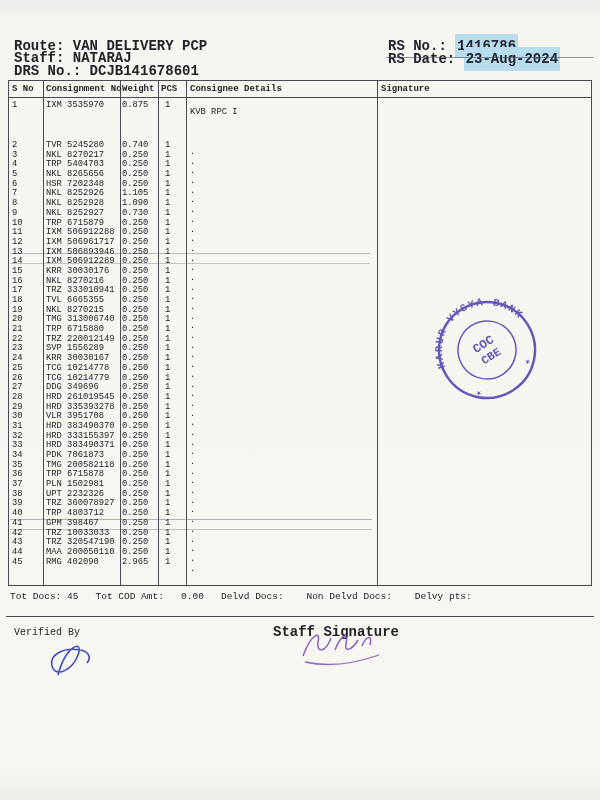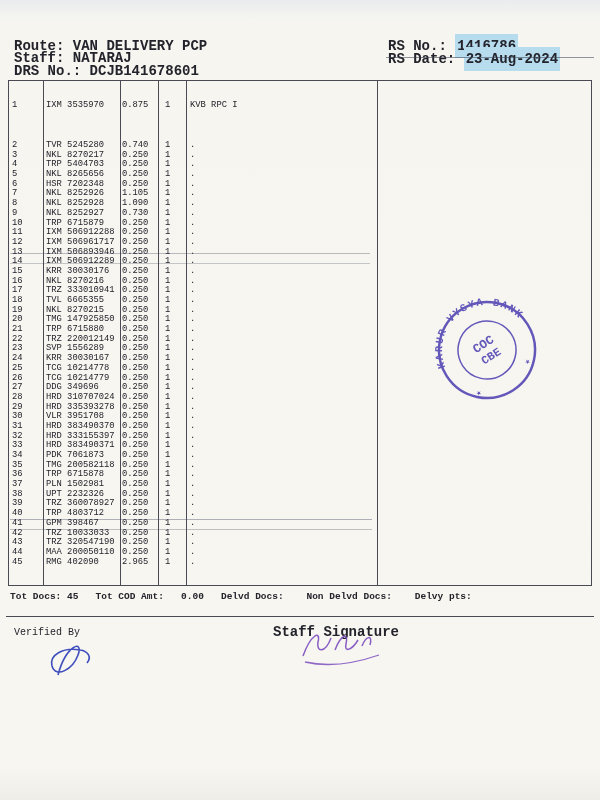--- a/index.html
+++ b/index.html
@@ -29,29 +29,29 @@
   .th1{left:3px;} .th2{left:37px;} .th3{left:113px;} .th4{left:152px;} .th5{left:181px;} .th6{left:372px;}
   .tbody{position:absolute;top:18px;left:0;right:0;}
   .row{position:relative;height:9.7px;font-size:8.8px;line-height:9.7px;white-space:pre;}
   .row-first{height:42px;}
   .row-first .cell{top:2px;}
   .cell{position:absolute;top:0;}
   .c-sno{left:3px;width:28px;}
   .c-consignment{left:37px;}
   .c-weight{left:113px;}
   .c-pcs{left:156px;}
-  .c-consignee{left:181px;}
+  .c-consignee{left:181px;margin-top:7px;}
   .no-docs{position:absolute;top:486px;left:177px;width:191px;border-top:1px solid #4a4a52;
            font-size:9.3px;font-weight:bold;padding:2px 0 0 4px;box-sizing:border-box;white-space:pre;}
 
   .stamp{top:288px;left:425px;width:124px;height:124px;transform:rotate(-33deg);opacity:.85;}
 
   .hr{position:absolute;left:6px;width:588px;height:1px;background:#4a4a52;}
   .hr-bottom1{top:616px;}
-  .f-totals{top:591px;left:10px;font-size:9.5px;font-weight:bold;white-space:pre;}
+  .f-totals{top:591px;left:10px;font-size:9.5px;font-weight:normal;white-space:pre;}
   .f-entered{top:603px;left:10px;font-size:9.5px;font-weight:bold;white-space:pre;}
   .f-verified{top:627px;left:14px;font-size:10px;font-weight:normal;}
   .f-staffsig{top:624px;left:273px;font-size:14px;font-weight:bold;}
   .sig1{top:633px;left:30px;}
   .sig2{top:624px;left:295px;}
 </style>
 </head>
 <body>
 
 <div class="page">
@@ -64,49 +64,57 @@
   <div class="abs meta m-rsno"><span>RS No.: </span><span class="hl">1416786</span></div>
   <div class="abs meta m-rsdate"><span>RS Date: </span><span class="hl">23-Aug-2024</span></div>
   <div class="abs scanline" style="top:57px;left:386px;width:208px;"></div>
 
   <div class="abs table">
     <div class="vline v1"></div>
     <div class="vline v2"></div>
     <div class="vline v3"></div>
     <div class="vline v4"></div>
     <div class="vline v5"></div>
+    <div class="thead">
+      <span class="th th1">S No</span>
+      <span class="th th2">Consignment No</span>
+      <span class="th th3">Weight</span>
+      <span class="th th4">PCS</span>
+      <span class="th th5">Consignee Details</span>
+      <span class="th th6">Signature</span>
+    </div>
     <div class="tbody">
         <div class="row row-first"><span class="cell c-sno">1</span><span class="cell c-consignment">IXM 3535970</span><span class="cell c-weight">0.875</span><span class="cell c-pcs">1</span><span class="cell c-consignee">KVB RPC I</span></div>
         <div class="row"><span class="cell c-sno">2</span><span class="cell c-consignment">TVR 5245280</span><span class="cell c-weight">0.740</span><span class="cell c-pcs">1</span><span class="cell c-consignee">.</span></div>
         <div class="row"><span class="cell c-sno">3</span><span class="cell c-consignment">NKL 8270217</span><span class="cell c-weight">0.250</span><span class="cell c-pcs">1</span><span class="cell c-consignee">.</span></div>
         <div class="row"><span class="cell c-sno">4</span><span class="cell c-consignment">TRP 5404703</span><span class="cell c-weight">0.250</span><span class="cell c-pcs">1</span><span class="cell c-consignee">.</span></div>
         <div class="row"><span class="cell c-sno">5</span><span class="cell c-consignment">NKL 8265656</span><span class="cell c-weight">0.250</span><span class="cell c-pcs">1</span><span class="cell c-consignee">.</span></div>
         <div class="row"><span class="cell c-sno">6</span><span class="cell c-consignment">HSR 7202348</span><span class="cell c-weight">0.250</span><span class="cell c-pcs">1</span><span class="cell c-consignee">.</span></div>
         <div class="row"><span class="cell c-sno">7</span><span class="cell c-consignment">NKL 8252926</span><span class="cell c-weight">1.105</span><span class="cell c-pcs">1</span><span class="cell c-consignee">.</span></div>
         <div class="row"><span class="cell c-sno">8</span><span class="cell c-consignment">NKL 8252928</span><span class="cell c-weight">1.090</span><span class="cell c-pcs">1</span><span class="cell c-consignee">.</span></div>
         <div class="row"><span class="cell c-sno">9</span><span class="cell c-consignment">NKL 8252927</span><span class="cell c-weight">0.730</span><span class="cell c-pcs">1</span><span class="cell c-consignee">.</span></div>
         <div class="row"><span class="cell c-sno">10</span><span class="cell c-consignment">TRP 6715879</span><span class="cell c-weight">0.250</span><span class="cell c-pcs">1</span><span class="cell c-consignee">.</span></div>
         <div class="row"><span class="cell c-sno">11</span><span class="cell c-consignment">IXM 506912288</span><span class="cell c-weight">0.250</span><span class="cell c-pcs">1</span><span class="cell c-consignee">.</span></div>
         <div class="row"><span class="cell c-sno">12</span><span class="cell c-consignment">IXM 506961717</span><span class="cell c-weight">0.250</span><span class="cell c-pcs">1</span><span class="cell c-consignee">.</span></div>
         <div class="row"><span class="cell c-sno">13</span><span class="cell c-consignment">IXM 506893946</span><span class="cell c-weight">0.250</span><span class="cell c-pcs">1</span><span class="cell c-consignee">.</span></div>
         <div class="row"><span class="cell c-sno">14</span><span class="cell c-consignment">IXM 506912289</span><span class="cell c-weight">0.250</span><span class="cell c-pcs">1</span><span class="cell c-consignee">.</span></div>
         <div class="row"><span class="cell c-sno">15</span><span class="cell c-consignment">KRR 30030176</span><span class="cell c-weight">0.250</span><span class="cell c-pcs">1</span><span class="cell c-consignee">.</span></div>
         <div class="row"><span class="cell c-sno">16</span><span class="cell c-consignment">NKL 8270216</span><span class="cell c-weight">0.250</span><span class="cell c-pcs">1</span><span class="cell c-consignee">.</span></div>
         <div class="row"><span class="cell c-sno">17</span><span class="cell c-consignment">TRZ 333010941</span><span class="cell c-weight">0.250</span><span class="cell c-pcs">1</span><span class="cell c-consignee">.</span></div>
         <div class="row"><span class="cell c-sno">18</span><span class="cell c-consignment">TVL 6665355</span><span class="cell c-weight">0.250</span><span class="cell c-pcs">1</span><span class="cell c-consignee">.</span></div>
         <div class="row"><span class="cell c-sno">19</span><span class="cell c-consignment">NKL 8270215</span><span class="cell c-weight">0.250</span><span class="cell c-pcs">1</span><span class="cell c-consignee">.</span></div>
-        <div class="row"><span class="cell c-sno">20</span><span class="cell c-consignment">TMG 147925850</span><span class="cell c-weight">0.250</span><span class="cell c-pcs">1</span><span class="cell c-consignee">.</span></div>
+        <div class="row"><span class="cell c-sno">20</span><span class="cell c-consignment">TMG 313006740</span><span class="cell c-weight">0.250</span><span class="cell c-pcs">1</span><span class="cell c-consignee">.</span></div>
         <div class="row"><span class="cell c-sno">21</span><span class="cell c-consignment">TRP 6715880</span><span class="cell c-weight">0.250</span><span class="cell c-pcs">1</span><span class="cell c-consignee">.</span></div>
         <div class="row"><span class="cell c-sno">22</span><span class="cell c-consignment">TRZ 220012149</span><span class="cell c-weight">0.250</span><span class="cell c-pcs">1</span><span class="cell c-consignee">.</span></div>
         <div class="row"><span class="cell c-sno">23</span><span class="cell c-consignment">SVP 1556289</span><span class="cell c-weight">0.250</span><span class="cell c-pcs">1</span><span class="cell c-consignee">.</span></div>
         <div class="row"><span class="cell c-sno">24</span><span class="cell c-consignment">KRR 30030167</span><span class="cell c-weight">0.250</span><span class="cell c-pcs">1</span><span class="cell c-consignee">.</span></div>
         <div class="row"><span class="cell c-sno">25</span><span class="cell c-consignment">TCG 10214778</span><span class="cell c-weight">0.250</span><span class="cell c-pcs">1</span><span class="cell c-consignee">.</span></div>
         <div class="row"><span class="cell c-sno">26</span><span class="cell c-consignment">TCG 10214779</span><span class="cell c-weight">0.250</span><span class="cell c-pcs">1</span><span class="cell c-consignee">.</span></div>
         <div class="row"><span class="cell c-sno">27</span><span class="cell c-consignment">DDG 349696</span><span class="cell c-weight">0.250</span><span class="cell c-pcs">1</span><span class="cell c-consignee">.</span></div>
-        <div class="row"><span class="cell c-sno">28</span><span class="cell c-consignment">HRD 310707024</span><span class="cell c-weight">0.250</span><span class="cell c-pcs">1</span><span class="cell c-consignee">.</span></div>
+        <div class="row"><span class="cell c-sno">28</span><span class="cell c-consignment">HRD 261019545</span><span class="cell c-weight">0.250</span><span class="cell c-pcs">1</span><span class="cell c-consignee">.</span></div>
         <div class="row"><span class="cell c-sno">29</span><span class="cell c-consignment">HRD 335393278</span><span class="cell c-weight">0.250</span><span class="cell c-pcs">1</span><span class="cell c-consignee">.</span></div>
         <div class="row"><span class="cell c-sno">30</span><span class="cell c-consignment">VLR 3951708</span><span class="cell c-weight">0.250</span><span class="cell c-pcs">1</span><span class="cell c-consignee">.</span></div>
         <div class="row"><span class="cell c-sno">31</span><span class="cell c-consignment">HRD 383490370</span><span class="cell c-weight">0.250</span><span class="cell c-pcs">1</span><span class="cell c-consignee">.</span></div>
         <div class="row"><span class="cell c-sno">32</span><span class="cell c-consignment">HRD 333155397</span><span class="cell c-weight">0.250</span><span class="cell c-pcs">1</span><span class="cell c-consignee">.</span></div>
         <div class="row"><span class="cell c-sno">33</span><span class="cell c-consignment">HRD 383490371</span><span class="cell c-weight">0.250</span><span class="cell c-pcs">1</span><span class="cell c-consignee">.</span></div>
         <div class="row"><span class="cell c-sno">34</span><span class="cell c-consignment">PDK 7061873</span><span class="cell c-weight">0.250</span><span class="cell c-pcs">1</span><span class="cell c-consignee">.</span></div>
         <div class="row"><span class="cell c-sno">35</span><span class="cell c-consignment">TMG 200582118</span><span class="cell c-weight">0.250</span><span class="cell c-pcs">1</span><span class="cell c-consignee">.</span></div>
         <div class="row"><span class="cell c-sno">36</span><span class="cell c-consignment">TRP 6715878</span><span class="cell c-weight">0.250</span><span class="cell c-pcs">1</span><span class="cell c-consignee">.</span></div>
         <div class="row"><span class="cell c-sno">37</span><span class="cell c-consignment">PLN 1502981</span><span class="cell c-weight">0.250</span><span class="cell c-pcs">1</span><span class="cell c-consignee">.</span></div>
         <div class="row"><span class="cell c-sno">38</span><span class="cell c-consignment">UPT 2232326</span><span class="cell c-weight">0.250</span><span class="cell c-pcs">1</span><span class="cell c-consignee">.</span></div>

